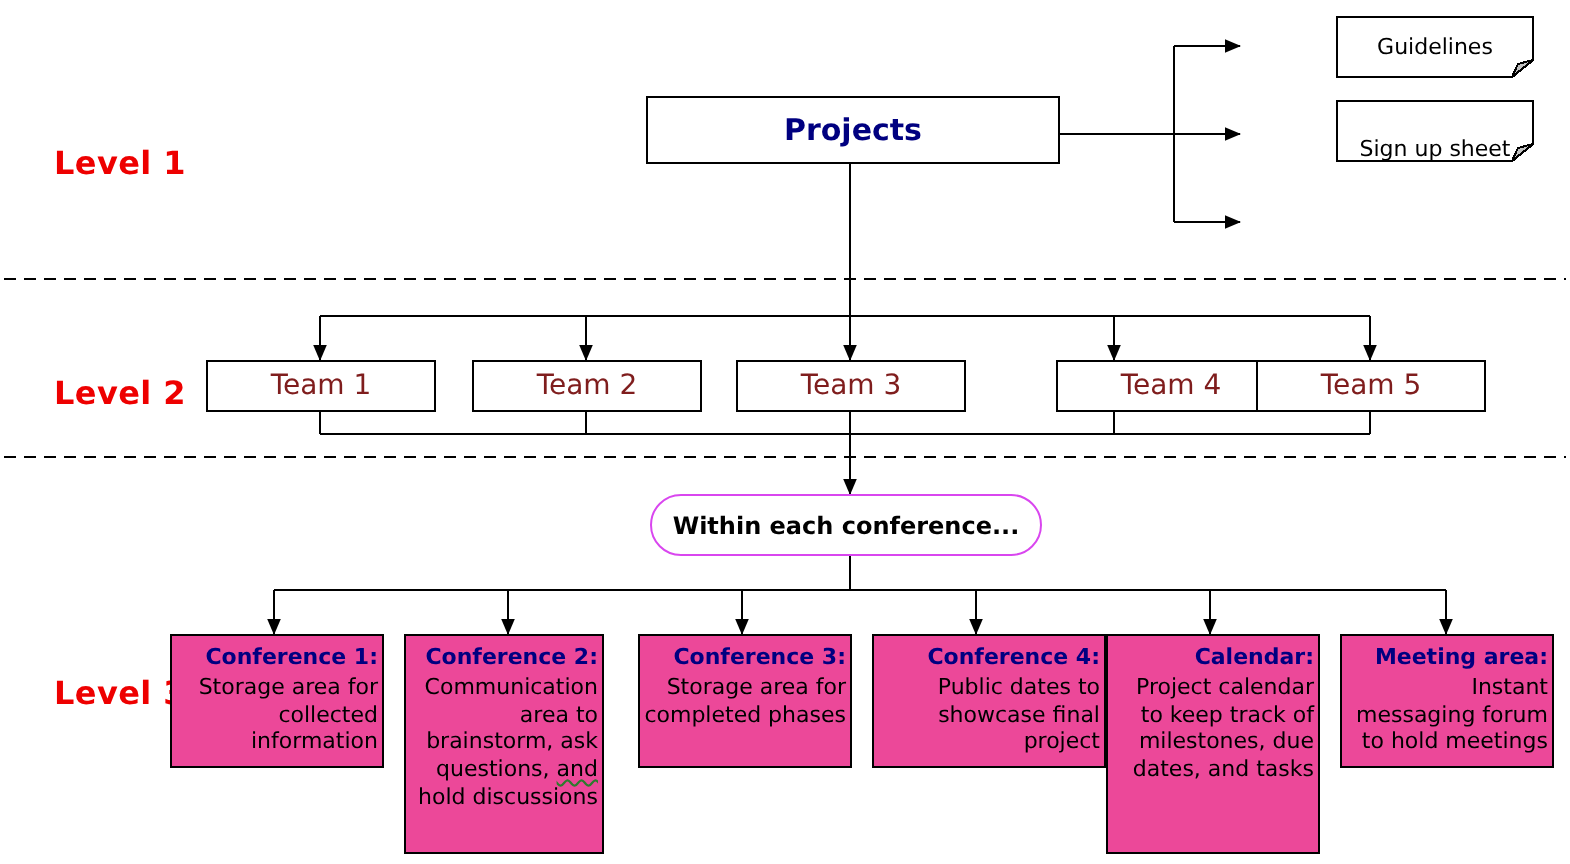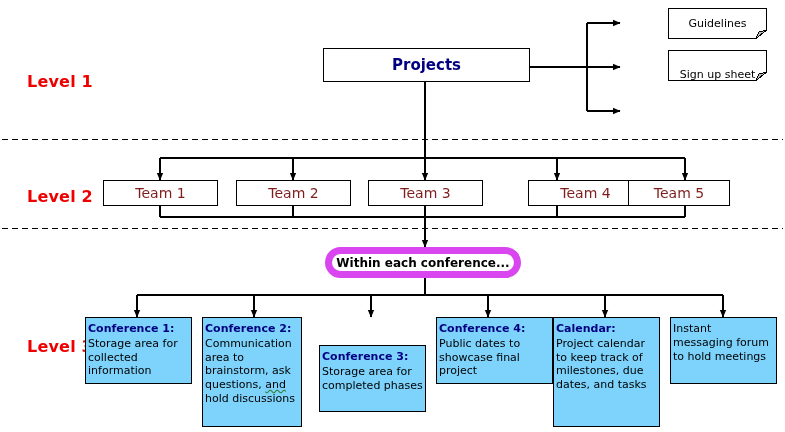--- a/index.html
+++ b/index.html
@@ -41,21 +41,21 @@
   }
 
   .team-box{
     font-size:14px;
     color:#7f1d1d;
   }
 
   .oval{
     position:absolute;
     box-sizing:border-box;
-    border:7px solid #d946ef;
+    border:1px solid #d946ef;
     background:#ffffff;
     border-radius:20px;
     display:flex;
     align-items:center;
     justify-content:center;
     font-size:12px;
     font-weight:bold;
     color:#000000;
     white-space:nowrap;
   }
@@ -77,23 +77,23 @@
     line-height:1.22;
     padding:1px 3px;
     box-sizing:border-box;
   }
   .doc svg.doc-frame{position:absolute;left:0;top:0;}
 
   .conf-box{
     position:absolute;
     box-sizing:border-box;
     border:1px solid #000000;
-    background:#7dd3fc;
+    background:#ec4899;
     padding:4px 2px 3px 2px;
-    text-align:left;
+    text-align:right;
   }
   .conf-head{
     display:block;
     font-size:11px;
     font-weight:bold;
     color:#000080;
     line-height:1.25;
     margin-bottom:1px;
   }
   .conf-body{
@@ -177,46 +177,47 @@
       <path d="M88,30.5 L91,24 L98.5,22 Z" fill="#c0c0c0" stroke="#000000" stroke-width="1"></path>
     </svg>
     <div class="doc-text">Sign up sheet</div>
   </div>
 
 
   <div class="box team-box" style="left:103px;top:180px;width:115px;height:26px;">Team 1</div>
   <div class="box team-box" style="left:236px;top:180px;width:115px;height:26px;">Team 2</div>
   <div class="box team-box" style="left:368px;top:180px;width:115px;height:26px;">Team 3</div>
   <div class="box team-box" style="left:500px;top:180px;width:115px;height:26px;margin-left:28px;">Team 4</div>
-  <div class="box team-box" style="left:628px;top:180px;width:102px;height:26px;">Team 5</div>
+  <div class="box team-box" style="left:628px;top:180px;width:115px;height:26px;">Team 5</div>
 
   <div class="oval" style="left:325px;top:247px;width:196px;height:31px;">Within each conference...</div>
 
   <div class="conf-box" style="left:85px;top:317px;width:107px;height:67px;">
     <span class="conf-head">Conference 1:</span>
     <span class="conf-body">Storage area for collected information</span>
   </div>
 
   <div class="conf-box" style="left:202px;top:317px;width:100px;height:110px;">
     <span class="conf-head">Conference 2:</span>
     <span class="conf-body"><span>Communication area to brainstorm, ask questions,</span> <span class="squiggle">and</span><span> hold discussions</span></span>
   </div>
 
-  <div class="conf-box" style="left:319px;top:317px;width:107px;height:67px;margin-top:28px;">
+  <div class="conf-box" style="left:319px;top:317px;width:107px;height:67px;">
     <span class="conf-head">Conference 3:</span>
     <span class="conf-body">Storage area for completed phases</span>
   </div>
 
   <div class="conf-box" style="left:436px;top:317px;width:117px;height:67px;">
     <span class="conf-head">Conference 4:</span>
     <span class="conf-body">Public dates to showcase final project</span>
   </div>
 
   <div class="conf-box" style="left:553px;top:317px;width:107px;height:110px;">
     <span class="conf-head">Calendar:</span>
     <span class="conf-body">Project calendar to keep track of milestones, due dates, and tasks</span>
   </div>
 
   <div class="conf-box" style="left:670px;top:317px;width:107px;height:67px;">
+    <span class="conf-head">Meeting area:</span>
     <span class="conf-body">Instant messaging forum to hold meetings</span>
   </div>
 
 </div>
 
 </body></html>

